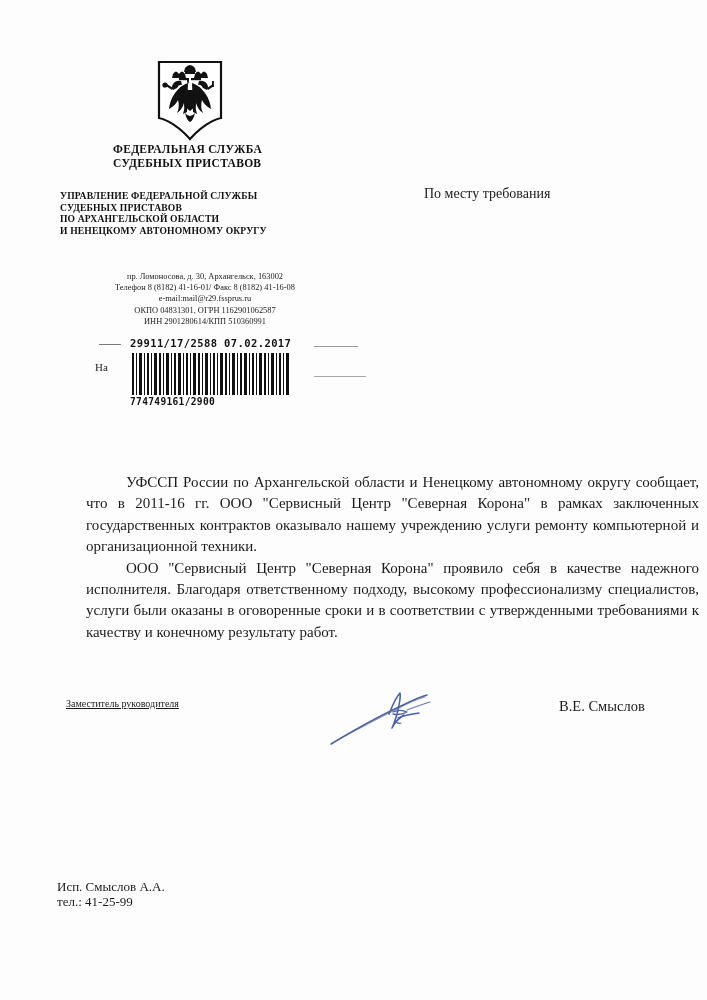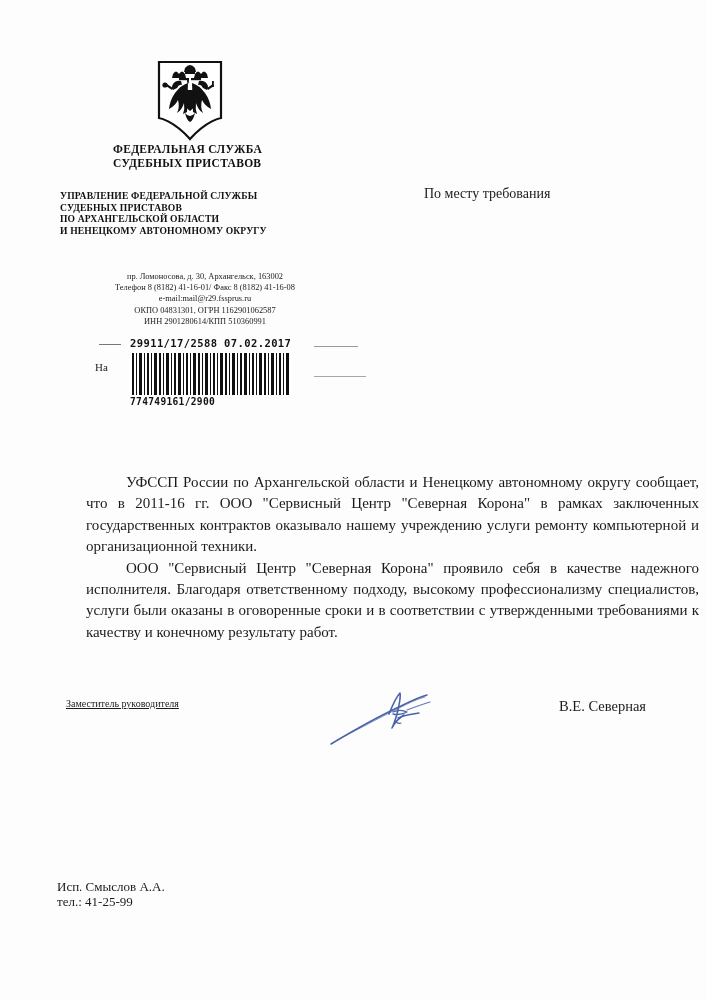--- a/index.html
+++ b/index.html
@@ -337,20 +337,20 @@
       <path d="M4,56 C24,44 48,30 74,18 C84,13 92,9 100,7" stroke-width="1.5"></path>
       <path d="M10,52 C30,42 52,30 72,20 C82,15 90,11 98,9" stroke-width="0.9" opacity="0.75"></path>
       <path d="M62,26 C66,16 70,8 73,5 C74,9 72,18 70,26 C68,33 66,38 65,40 C67,36 72,30 77,27" stroke-width="1.6"></path>
       <path d="M66,24 C70,22 76,22 80,24 C76,26 70,27 66,26" stroke-width="1.3"></path>
       <path d="M71,30 C76,28 84,26 92,25" stroke-width="1.4"></path>
       <path d="M80,22 C88,19 96,16 103,14" stroke-width="1.2" opacity="0.85"></path>
       <path d="M68,33 C70,35 72,36 74,35" stroke-width="1.1"></path>
     </g>
   </svg>
 
-  <div class="sig-name">В.Е. Северная</div>
+  <div class="sig-name">В.Е. Смыслов</div>
 
   <div class="footer">
     <div>Исп. Смыслов А.А.</div>
     <div>тел.: 41-25-99</div>
   </div>
 
 </div>
 
 </body></html>

